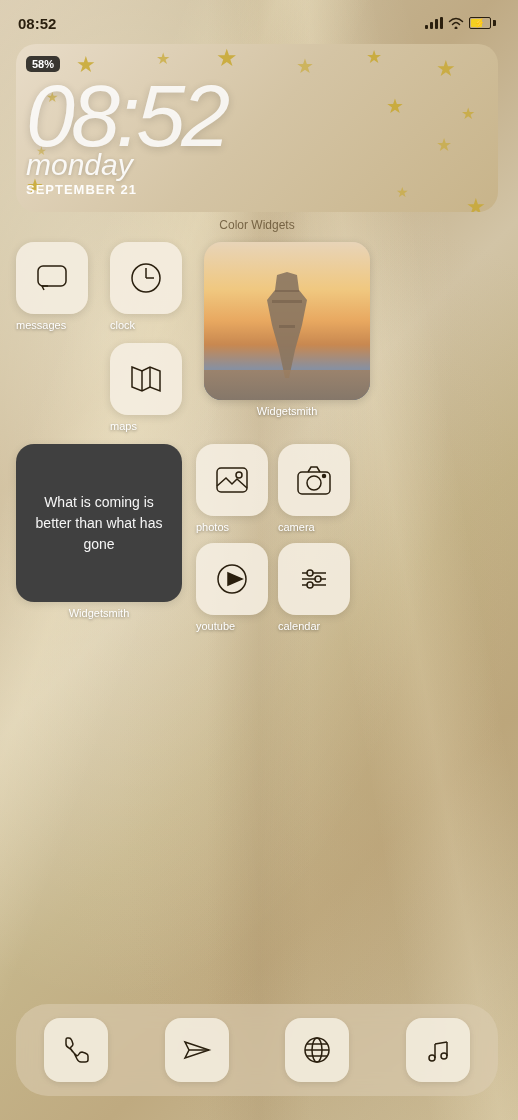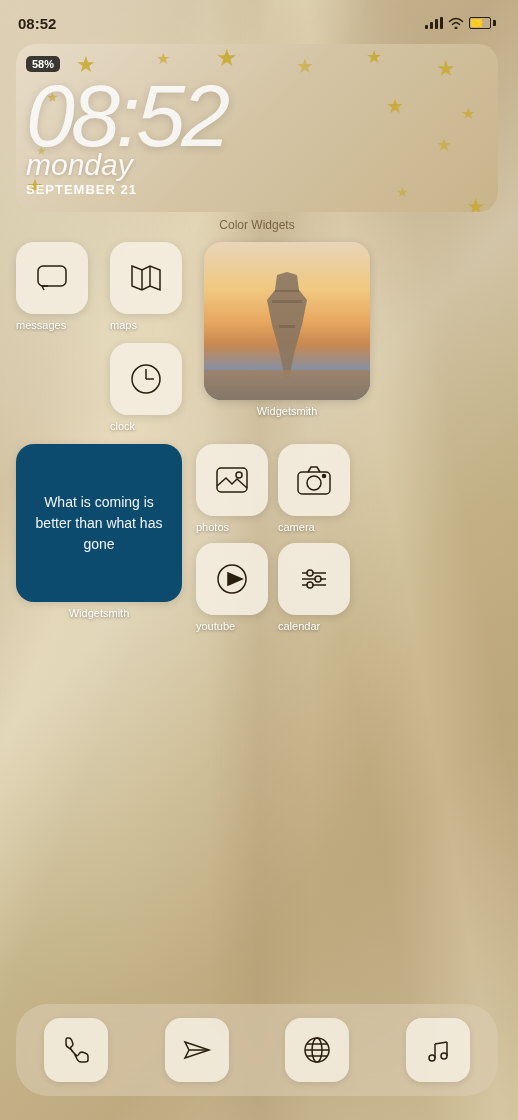--- a/index.html
+++ b/index.html
@@ -258,21 +258,21 @@
         #d4c4b0 0%, #c8b898 20%, #e8c890 40%,
         #d4a870 55%, #c89870 65%, #8090a0 80%, #607080 100%);
       position: relative;
     }
 
     
     .quote-widget {
       width: 166px;
       height: 158px;
       border-radius: 18px;
-      background: #0c4a6e;
+      background: #404040;
       display: flex;
       align-items: center;
       justify-content: center;
       padding: 14px;
       box-shadow: 0 2px 8px rgba(0,0,0,0.12);
     }
 
     .quote-text {
       font-size: 14px;
       color: rgba(255,255,255,0.95);
@@ -414,36 +414,36 @@
             </svg>
           </div>
           <span class="app-label">messages</span>
         </div>
       </div>
 
       <div style="display:flex; flex-direction:column; gap:12px;">
         <div class="app-item">
           <div class="app-icon">
             <svg viewBox="0 0 36 36">
+              <circle cx="18" cy="18" r="14"></circle>
+              <line x1="18" y1="18" x2="18" y2="8"></line>
+              <line x1="18" y1="18" x2="26" y2="18"></line>
+            </svg>
+          </div>
+          <span class="app-label">clock</span>
+        </div>
+        <div class="app-item">
+          <div class="app-icon">
+            <svg viewBox="0 0 36 36">
               <polygon points="4,6 14,10 22,6 32,10 32,30 22,26 14,30 4,26"></polygon>
               <line x1="14" y1="10" x2="14" y2="30"></line>
               <line x1="22" y1="6" x2="22" y2="26"></line>
             </svg>
           </div>
           <span class="app-label">maps</span>
-        </div>
-        <div class="app-item">
-          <div class="app-icon">
-            <svg viewBox="0 0 36 36">
-              <circle cx="18" cy="18" r="14"></circle>
-              <line x1="18" y1="18" x2="18" y2="8"></line>
-              <line x1="18" y1="18" x2="26" y2="18"></line>
-            </svg>
-          </div>
-          <span class="app-label">clock</span>
         </div>
       </div>
 
       <div style="display:flex; flex-direction:column; align-items:center;">
         <div class="widgetsmith-large">
           <div class="paris-photo">
 
             <div style="position:absolute; inset:0; background: linear-gradient(180deg, #e8d4b8 0%, #f0c880 30%, #e8a860 50%, #c88850 65%, #8890a0 80%, #708090 100%);"></div>
 
             <svg style="position:absolute; bottom:20px; left:50%; transform:translateX(-50%);" width="60" height="110" viewBox="0 0 60 110" fill="none">

